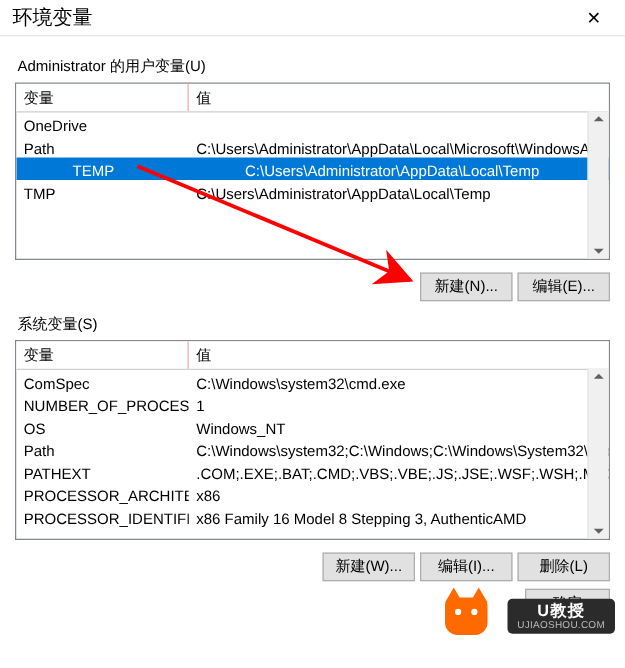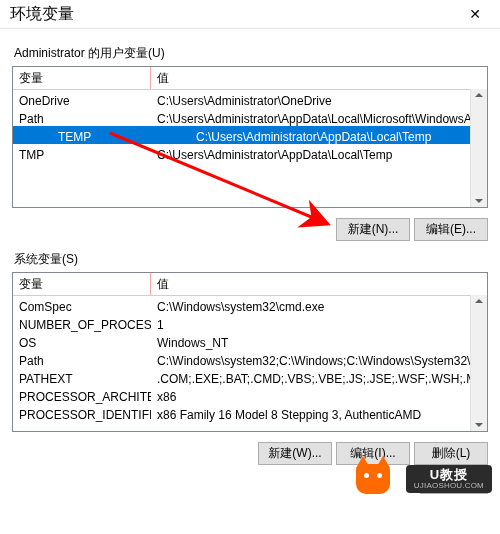--- a/index.html
+++ b/index.html
@@ -144,21 +144,21 @@
   .arrow-svg {
     position: absolute;
     left: 0; top: 0;
     width: 500px; height: 534px;
     pointer-events: none;
   }
   
   .badge {
     position: absolute;
     right: 8px;
-    bottom: 40px;
+    bottom: 26px;
     display: flex;
     align-items: center;
     gap: 16px;
     pointer-events: none;
   }
   .badge-fox {
     width: 34px;
     height: 30px;
     background: #ff6a00;
     border-radius: 6px 6px 10px 10px;
@@ -210,21 +210,20 @@
 
   <div class="group-label">Administrator 的用户变量(U)</div>
   <div class="table-wrap">
     <div class="thead">
       <div class="col-name">变量</div>
       <div class="col-value">值</div>
     </div>
     <div class="tbody" id="user-tbody">
         <div class="row">
           <div class="col-name">OneDrive</div>
-          <div class="col-value">C:\Users\Administrator\OneDrive</div>
         </div>
         <div class="row">
           <div class="col-name">Path</div>
           <div class="col-value">C:\Users\Administrator\AppData\Local\Microsoft\WindowsA...</div>
         </div>
         <div class="row selected">
           <div class="col-name">TEMP</div>
           <div class="col-value">C:\Users\Administrator\AppData\Local\Temp</div>
         </div>
         <div class="row">

